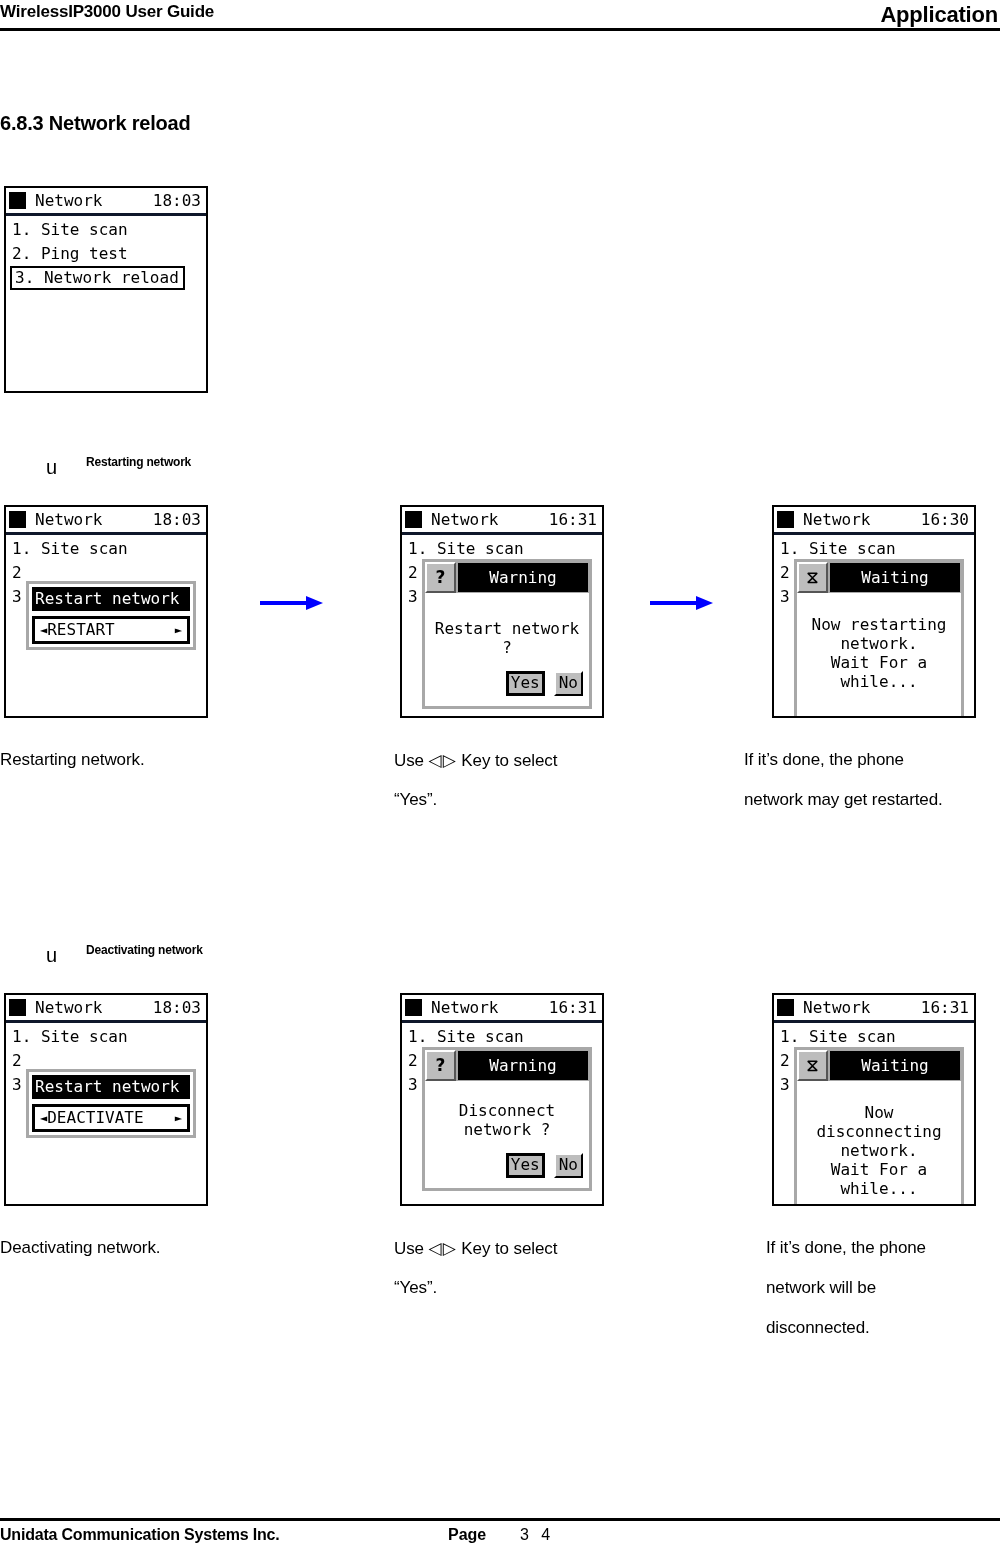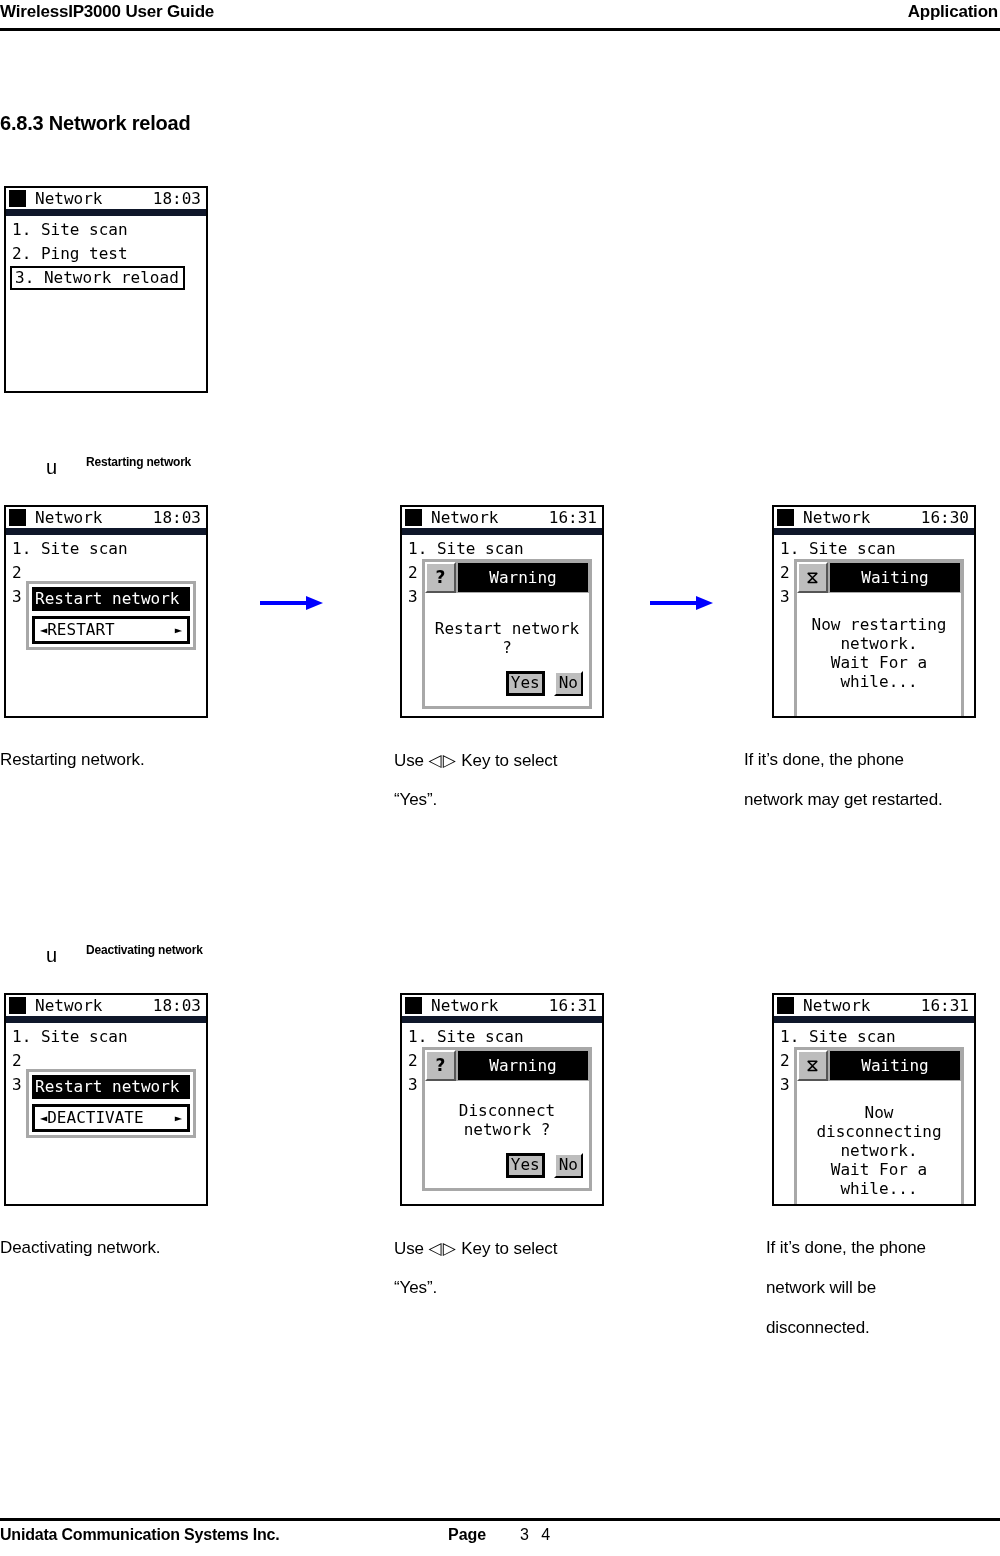--- a/index.html
+++ b/index.html
@@ -7,21 +7,21 @@
     width:1000px;height:1556px;position:relative;
     font-family:"Liberation Sans", sans-serif;
     color:#000;
     -webkit-font-smoothing:none;
   }
   .page{position:absolute;inset:0;}
 
   
   .hdr{position:absolute;left:0;top:0;width:1000px;height:34px;}
   .hdr-left{position:absolute;left:0;top:2px;font-size:17px;font-weight:bold;letter-spacing:-0.2px;}
-  .hdr-right{position:absolute;right:2px;top:2px;font-size:17px;font-weight:bold;letter-spacing:-0.2px;}
+  .hdr-right{position:absolute;right:2px;top:2px;font-size:22px;font-weight:bold;letter-spacing:-0.2px;}
   .hdr-rule{position:absolute;left:0;top:28px;width:1000px;height:3px;background:#000;}
 
   
   .ftr{position:absolute;left:0;bottom:0;width:808px;height:50px;}
   .ftr-rule{position:absolute;left:0;top:12px;width:1000px;height:3px;background:#000;}
   .ftr-left{position:absolute;left:0;top:20px;font-size:16px;font-weight:bold;letter-spacing:-0.2px;}
   .ftr-page{position:absolute;left:448px;top:20px;font-size:16px;font-weight:bold;}
   .ftr-num{position:absolute;left:520px;top:20px;font-size:16px;letter-spacing:4px;}
 
   
@@ -35,21 +35,21 @@
     width:204px;height:207px;
     border:2px solid #000;
     background:#fff;
     box-sizing:border-box;
     font-family:"DejaVu Sans Mono", monospace;
     overflow:hidden;
   }
   .lcd.tall{height:213px;}
   .lcd-title{
     position:absolute;left:0;top:0;width:100%;height:28px;
-    border-bottom:7px solid #0f172a;box-sizing:border-box;
+    border-bottom:3px solid #0f172a;box-sizing:border-box;
     display:flex;align-items:center;
   }
   .lcd-sq{width:17px;height:17px;background:#000;margin-left:3px;margin-right:9px;flex:none;}
   .lcd-title-text{font-size:16px;letter-spacing:0px;}
   .lcd-time{margin-left:auto;margin-right:5px;font-size:16px;letter-spacing:0px;}
   .lcd-body{position:absolute;left:0;top:28px;width:100%;bottom:0;}
   .lcd-row{
     position:absolute;left:6px;font-size:16px;white-space:nowrap;letter-spacing:0px;
   }
   .lcd-row.r0{top:4px;}

